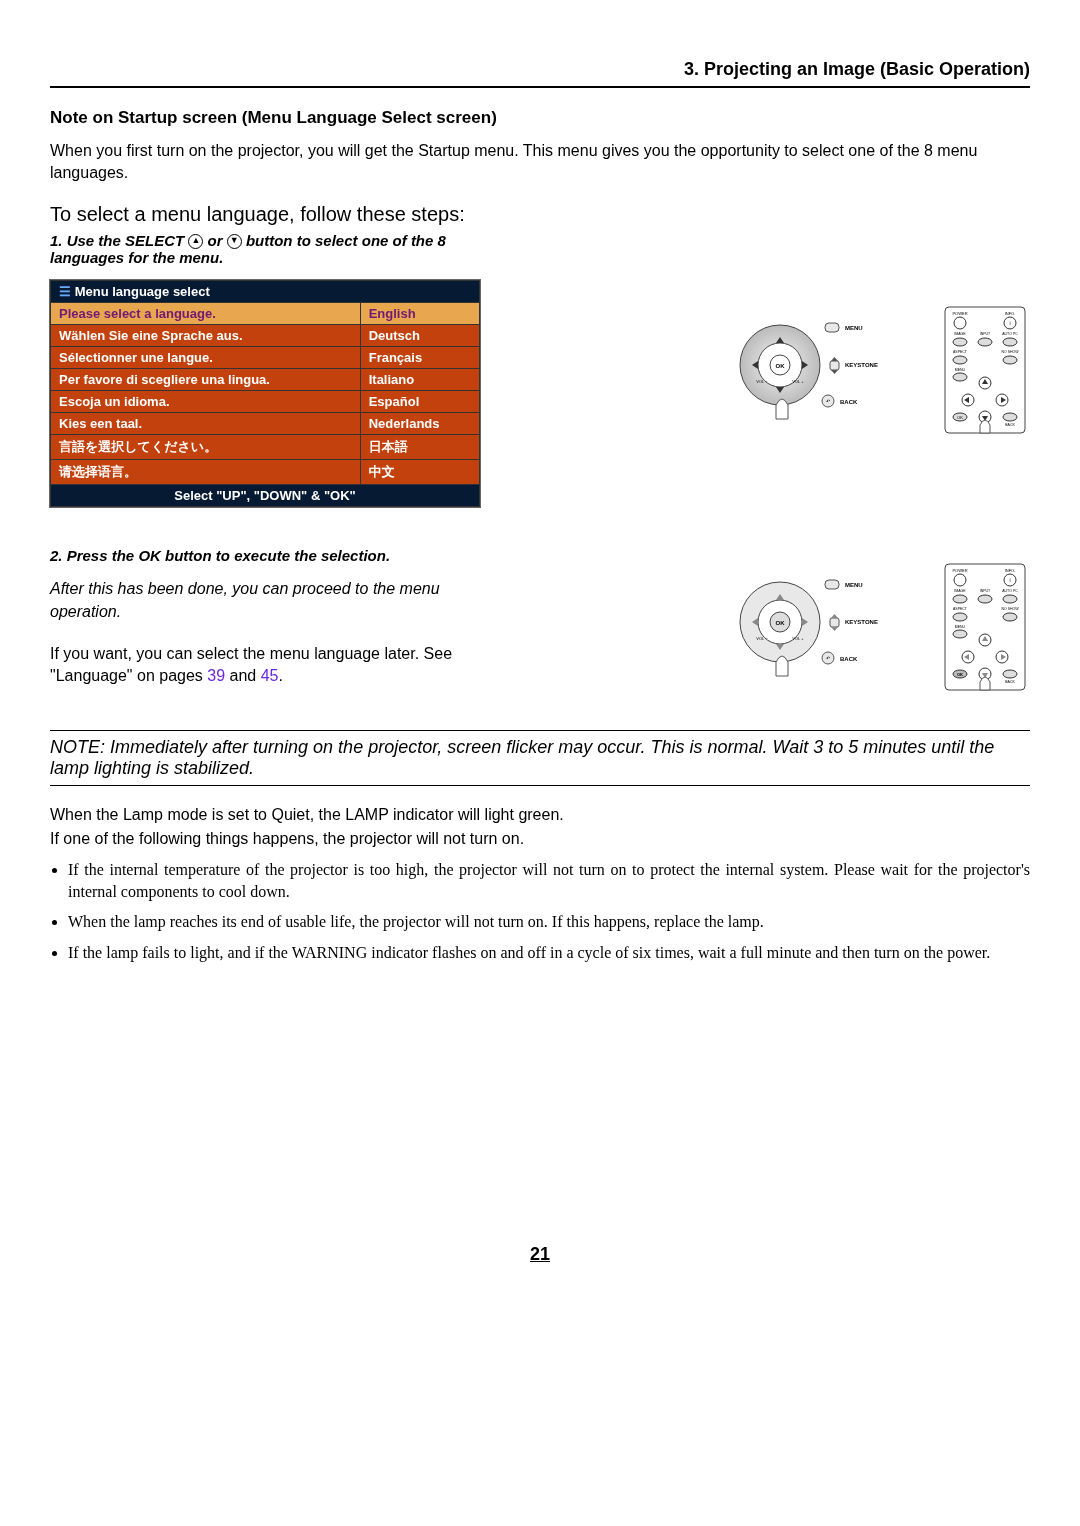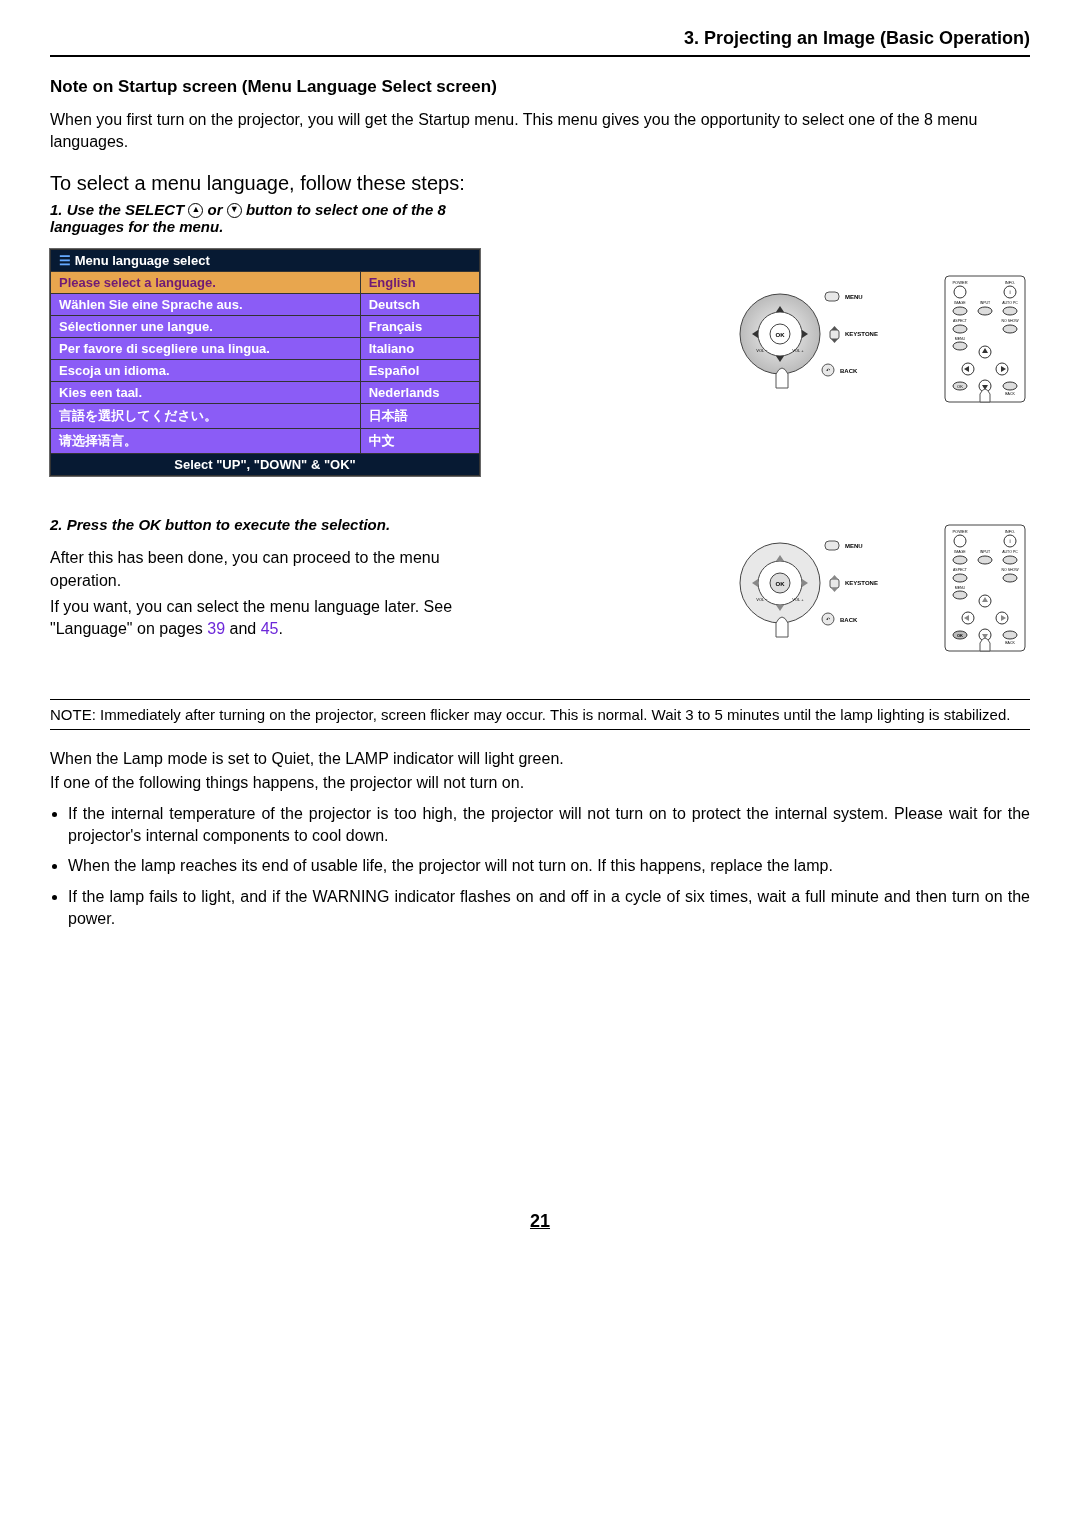--- a/index.html
+++ b/index.html
@@ -6,21 +6,21 @@
     margin: 0;
     padding: 0;
     background: #fff;
     font-family: Arial, Helvetica, sans-serif;
     color: #000;
     width: 1080px;
   }
   .page {
     width: 980px;
     margin: 0 auto;
-    padding: 28px 0 40px 0;
+    padding: 59px 0 40px 0;
     position: relative;
   }
   .chapter-header {
     text-align: right;
     font-weight: bold;
     font-size: 18px;
     border-bottom: 2px solid #000;
     padding-bottom: 6px;
     margin-bottom: 20px;
   }
@@ -75,21 +75,21 @@
   .menu-title {
     background: #071a33;
     color: #fff;
     border-radius: 9px;
   }
   .menu-selected {
     background: #e8a64e;
     color: #701a75;
   }
   .menu-row {
-    background: #8b5cf6;
+    background: #c2410c;
     color: #fff;
   }
   .menu-row td:first-child { color:#fff; }
   .menu-footer {
     background: #071a33;
     color: #fff;
     text-align: center;
   }
 
   
@@ -99,32 +99,34 @@
   }
   .remote-diag {
     width: 90px;
     height: 130px;
   }
 
   .note-block {
     border-top: 1px solid #000;
     border-bottom: 1px solid #000;
     padding: 6px 0;
-    font-size: 15px;
-    margin: 40px 0 18px 0;
+    font-style: italic;
+    font-size: 18px;
+    margin: 24px 0 18px 0;
   }
   ul.bullets {
     margin: 8px 0 0 0;
     padding-left: 18px;
     font-size: 16px;
     line-height: 1.4;
   }
   ul.bullets li {
     margin-bottom: 8px;
     text-align: justify;
+    font-family: Liberation Serif, serif;
   }
   .page-num {
     text-align: center;
     font-weight: bold;
     font-size: 18px;
     margin-top: 280px;
     text-decoration: underline;
   }
   .link {
     color: #6d28d9;
@@ -273,21 +275,21 @@
         <path d="M40,120 q5,-10 10,0 v8 h-10 z" fill="#fff" stroke="#555"></path>
       </svg>
     </div>
   </div>
 
   <div style="height:40px"></div>
 
   <div class="two-col">
     <div class="left">
       <div class="step">2.  Press the OK button to execute the selection.</div>
-      <div class="body-text" style="margin-bottom:4px;">After this has been done, you can proceed to the menu operation.</div>
+      <div class="body-text" style="margin-bottom:20px;font-style:italic;">After this has been done, you can proceed to the menu operation.</div>
       <div class="body-text">
         <span>If you want, you can select the menu language later. See "Language" on pages </span><span class="link">39</span><span> and </span><span class="link">45</span><span>.</span>
       </div>
     </div>
     <div class="right">
 
       <svg class="control-diag" viewBox="0 0 160 120">
         <circle cx="50" cy="60" r="40" fill="#e8e8e8" stroke="#444"></circle>
         <circle cx="50" cy="60" r="22" fill="#fff" stroke="#444"></circle>
         <circle cx="50" cy="60" r="10" fill="#ddd" stroke="#444"></circle>

